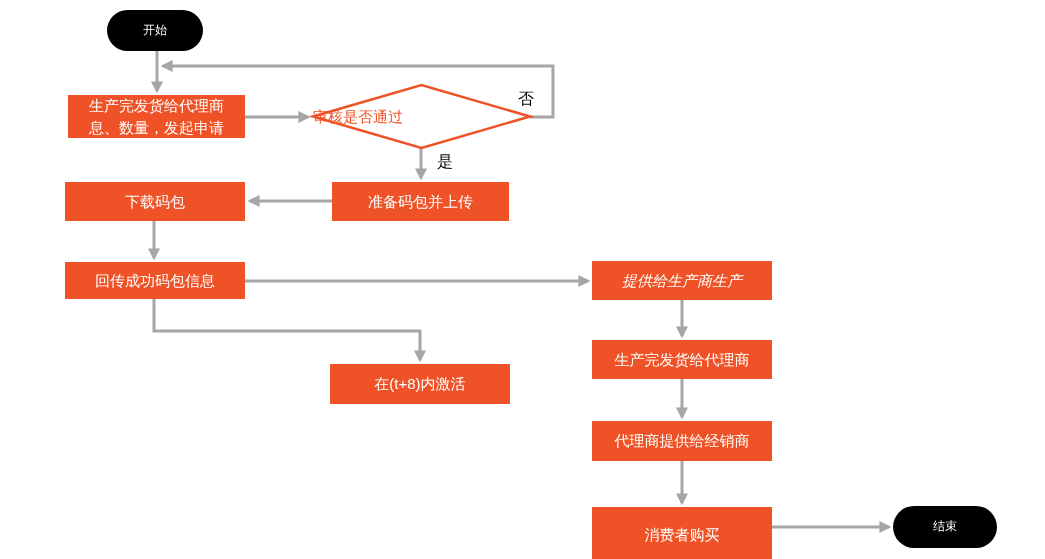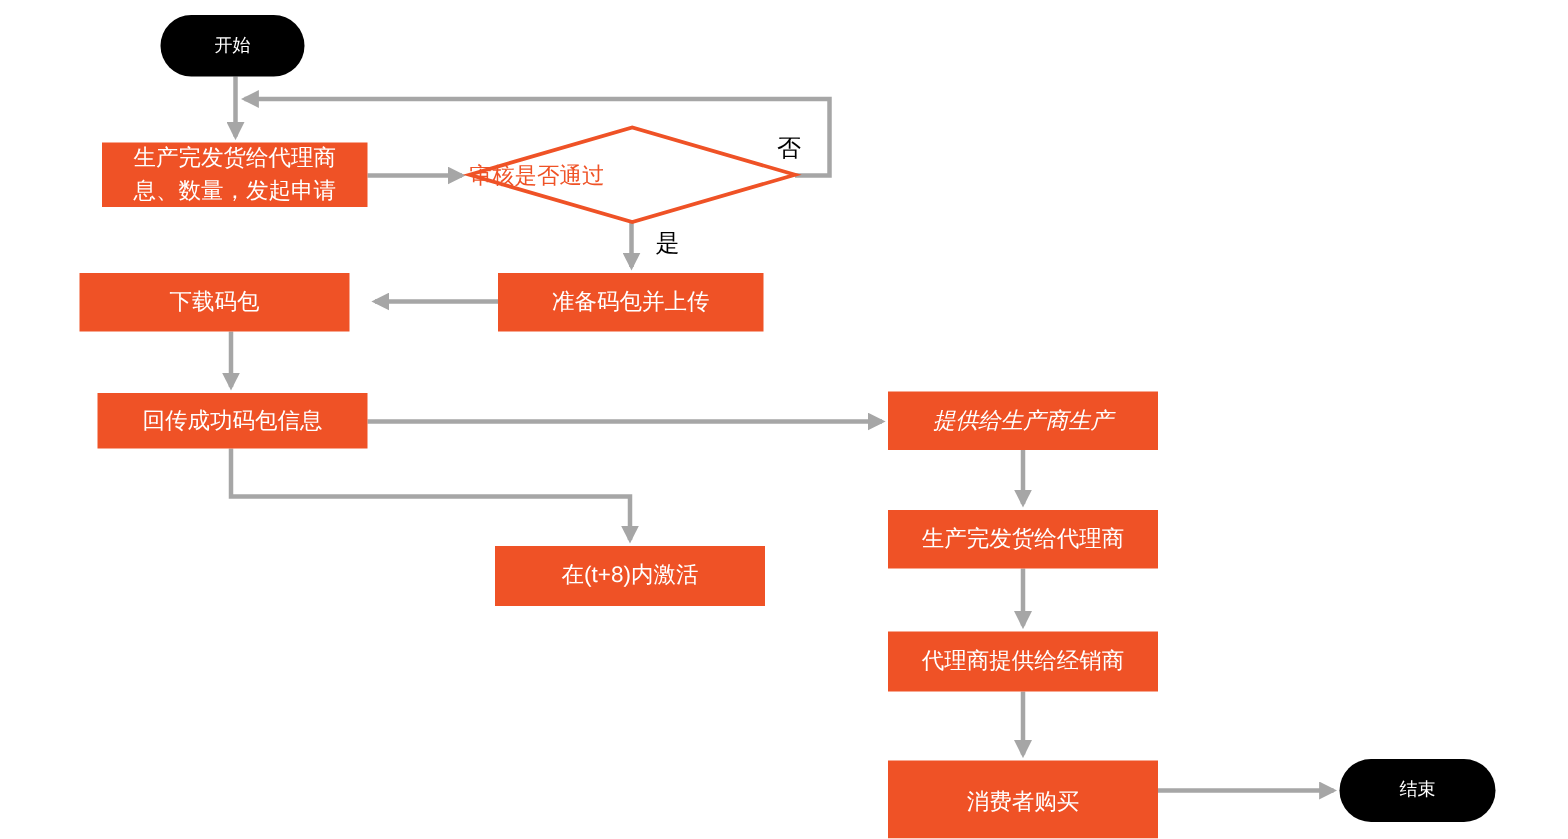--- a/index.html
+++ b/index.html
@@ -104,21 +104,21 @@
   </div>
 
   <div class="diamond-label" style="left:313px;top:108px;width:217px;">审核是否通过</div>
 
   <div class="edge-label" style="left:518px;top:89px;">否</div>
 
   <div class="edge-label" style="left:437px;top:152px;">是</div>
 
   <div class="node" style="left:332px;top:182px;width:177px;height:39px;">准备码包并上传</div>
 
-  <div class="node" style="left:53px;top:182px;width:180px;height:39px;">下载码包</div>
+  <div class="node" style="left:65px;top:182px;width:180px;height:39px;">下载码包</div>
 
   <div class="node" style="left:65px;top:262px;width:180px;height:37px;">回传成功码包信息</div>
 
   <div class="node" style="left:330px;top:364px;width:180px;height:40px;">在(t+8)内激活</div>
 
   <div class="node" style="left:592px;top:261px;width:180px;height:39px;font-style:italic;">提供给生产商生产</div>
 
   <div class="node" style="left:592px;top:340px;width:180px;height:39px;">生产完发货给代理商</div>
 
   <div class="node" style="left:592px;top:421px;width:180px;height:40px;">代理商提供给经销商</div>

